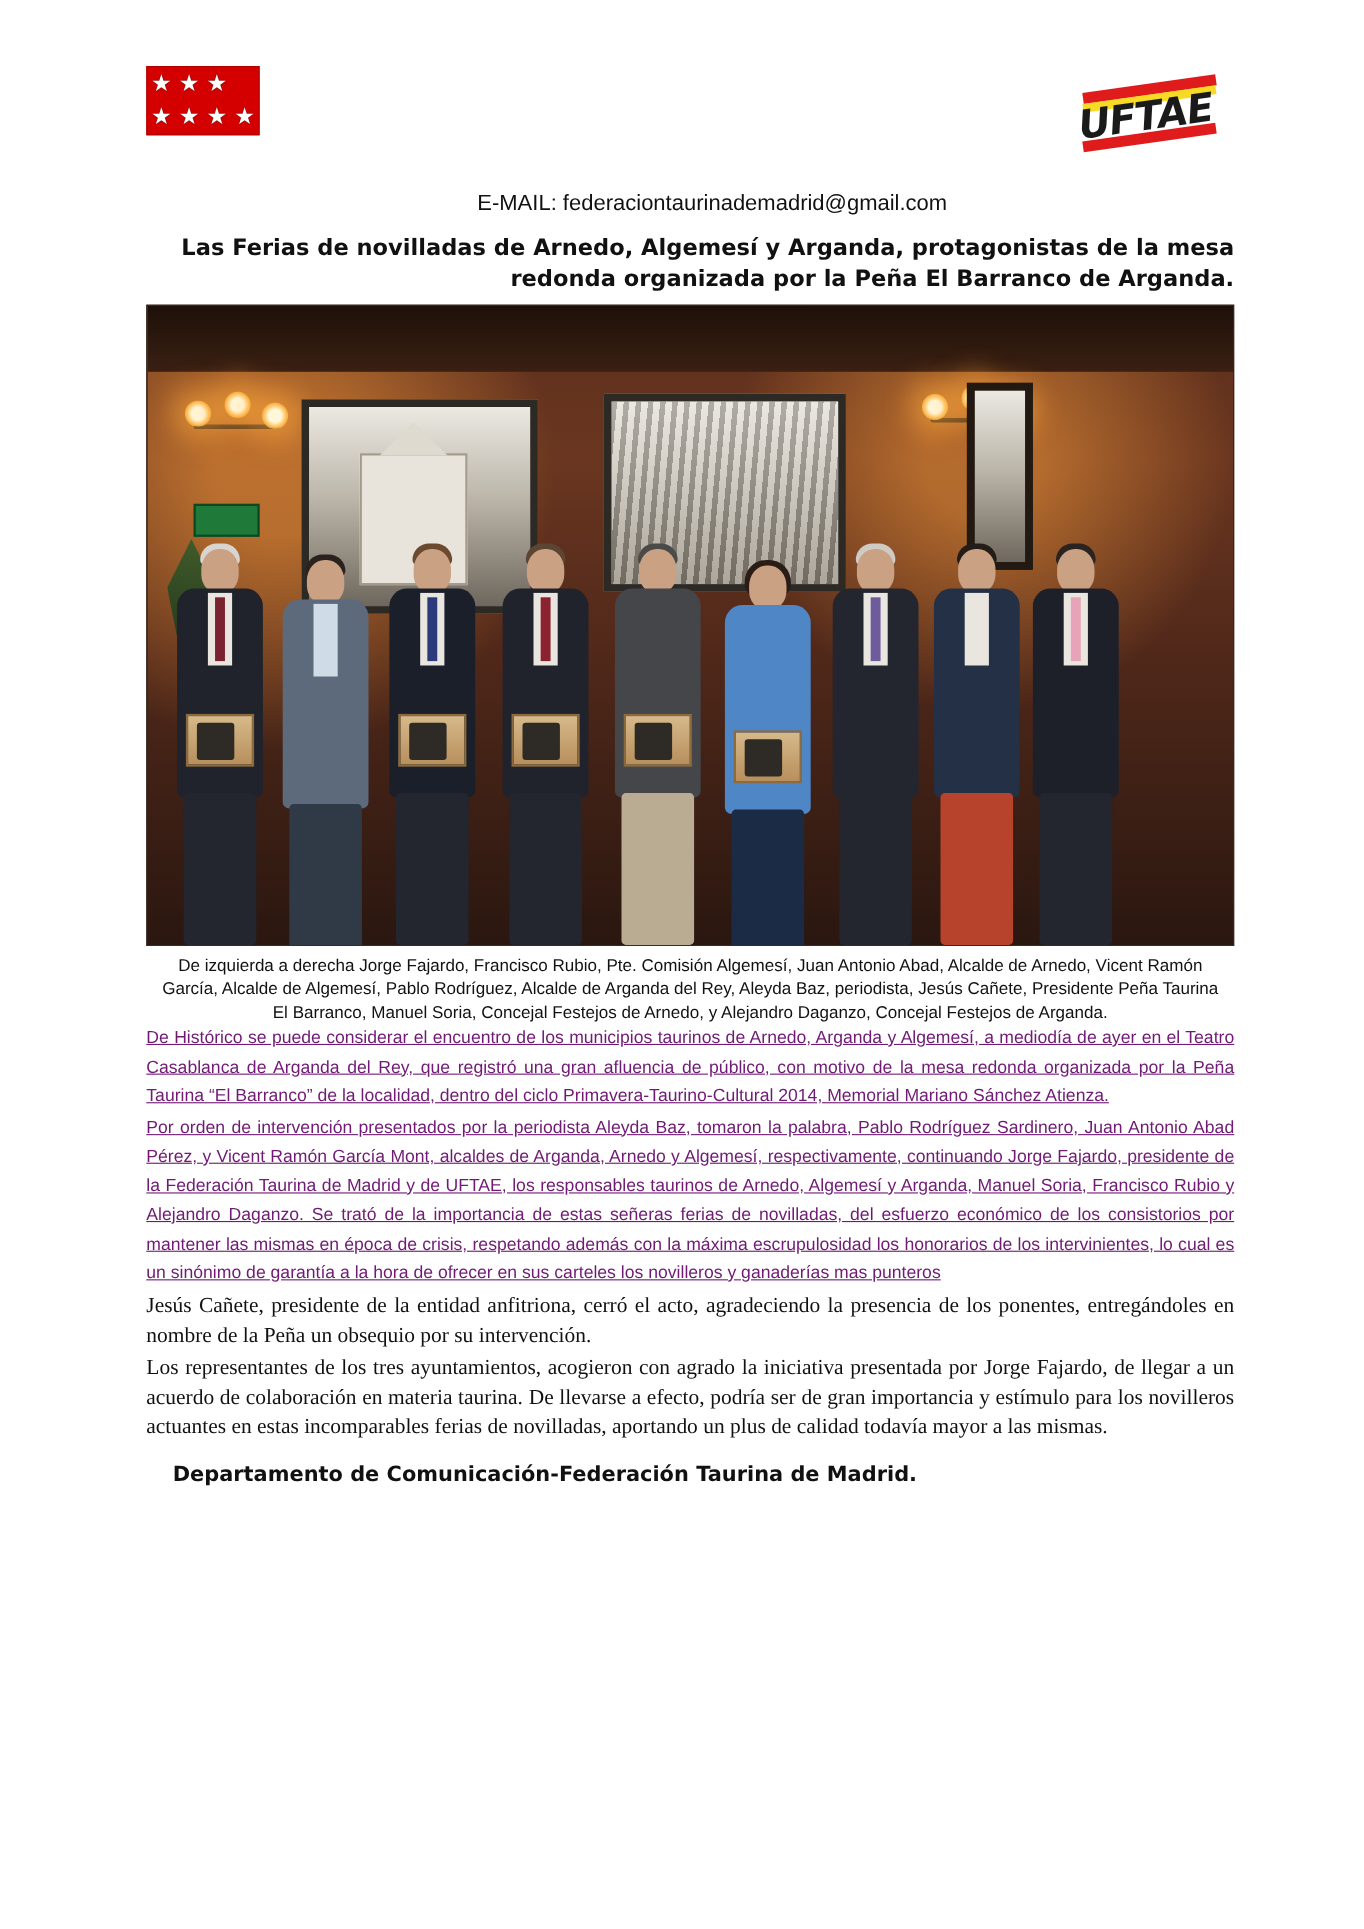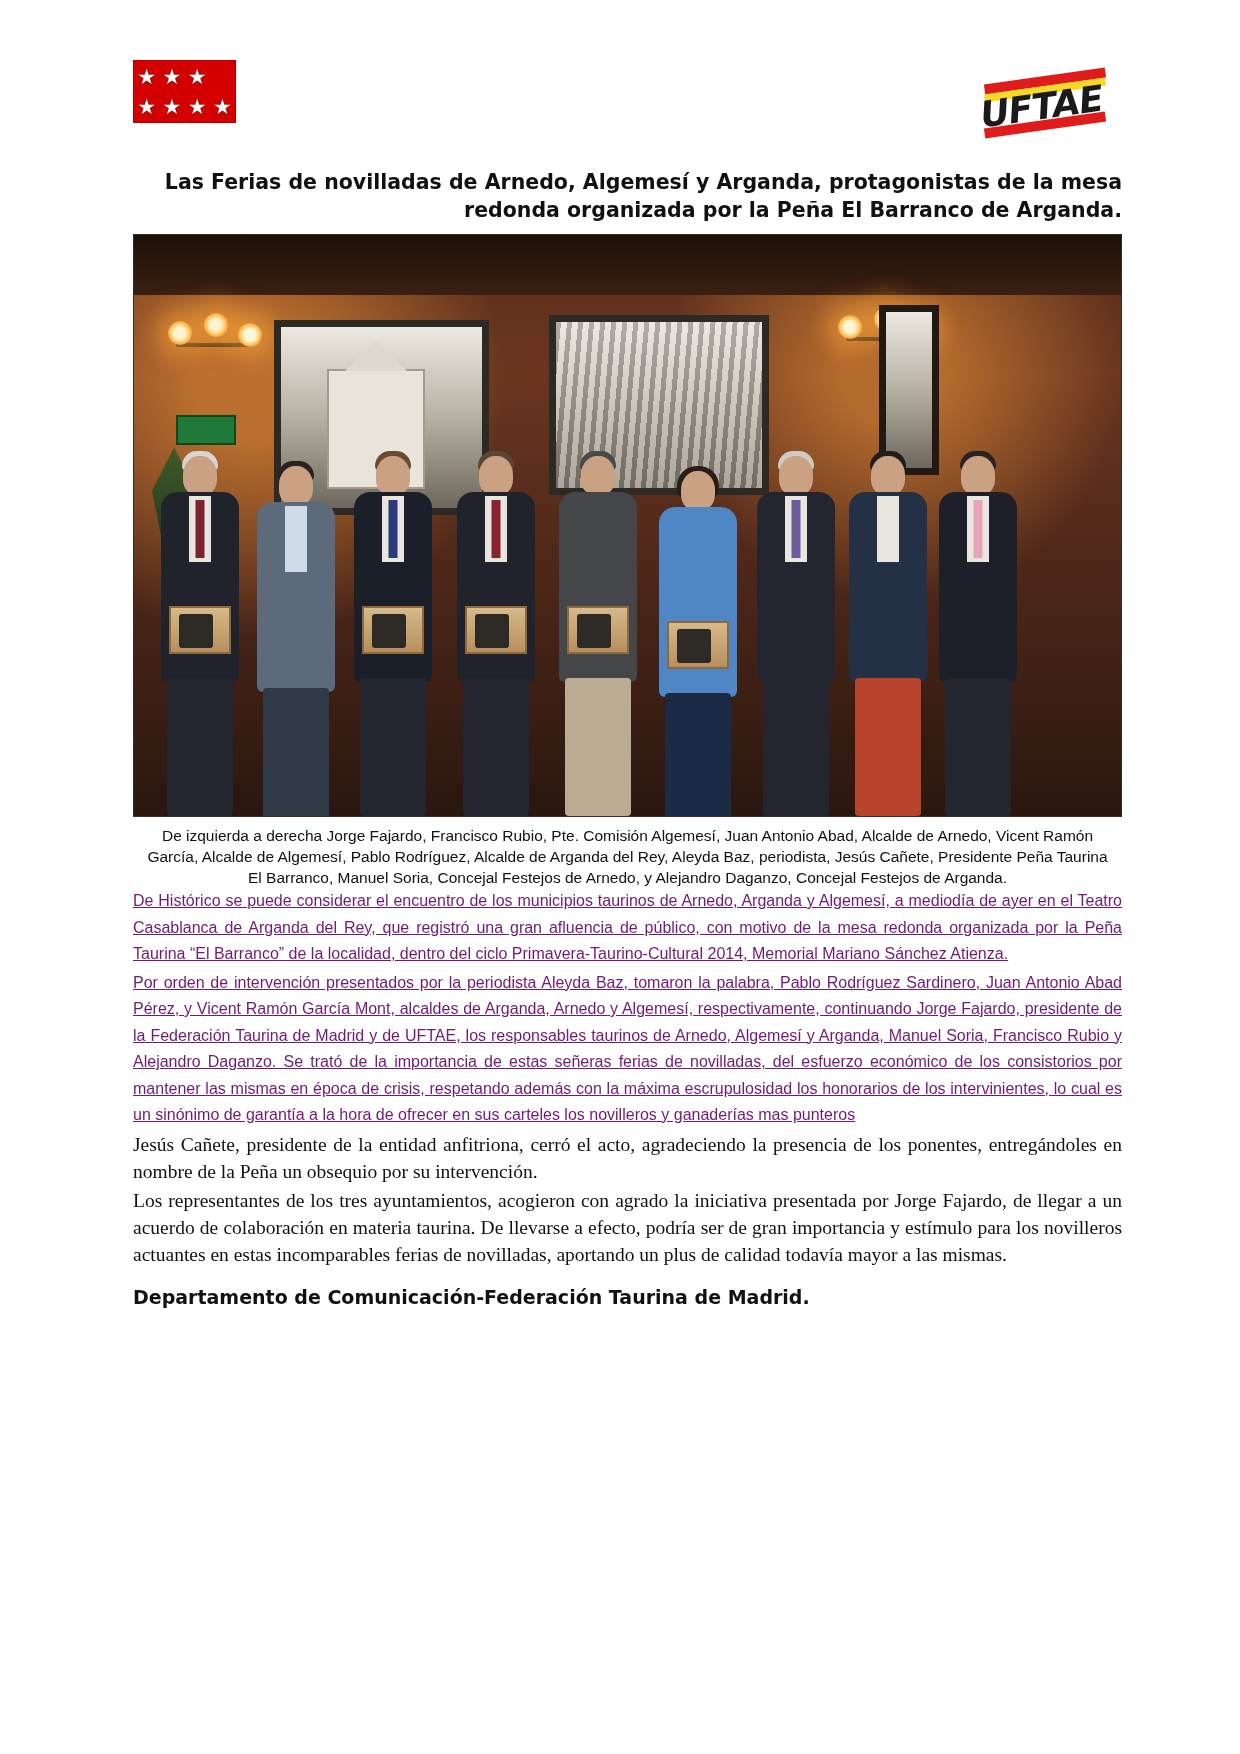--- a/index.html
+++ b/index.html
@@ -307,20 +307,21 @@
     text-justify: inter-word;
     margin: 0 0 2px 0;
     color: #111;
   }
   .signature {
     font-family: "DejaVu Sans", sans-serif;
     font-weight: bold;
     font-size: 19px;
     color: #111;
     margin-top: 18px;
+    margin-left: 24px;
   }
 </style>
 </head>
 <body>
 
 <div class="page">
 
   <div class="header">
     <div class="header-row">
       <div class="madrid-flag">
@@ -337,20 +338,21 @@
     </div>
 
     <div class="uftae">
       <div class="uftae-stripe red-top"></div>
       <div class="uftae-stripe yellow"></div>
       <div class="uftae-stripe red-bot"></div>
       <div class="uftae-text">UFTAE</div>
     </div>
   </div>
 
+  <div class="email-line">E-MAIL: federaciontaurinademadrid@gmail.com</div>
 
   <h1 class="headline">Las Ferias de novilladas de Arnedo, Algemesí y Arganda, protagonistas de la mesa redonda organizada por la Peña El Barranco de Arganda.</h1>
 
   <div class="photo">
     <div class="wall"></div>
     <div class="ceiling"></div>
 
     <div class="sconce l">
       <div class="arm"></div>
       <div class="bulb b1"></div>

